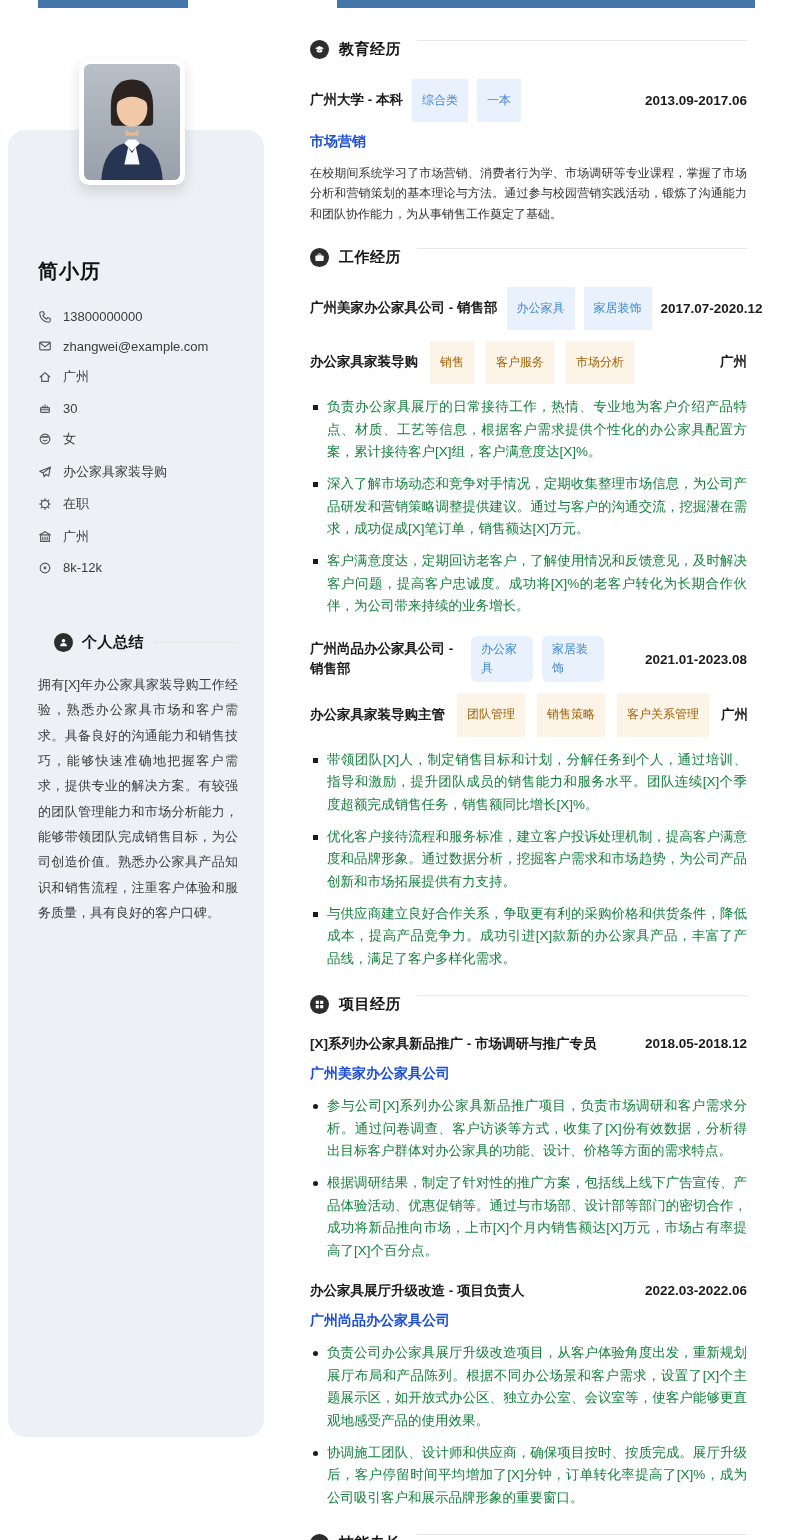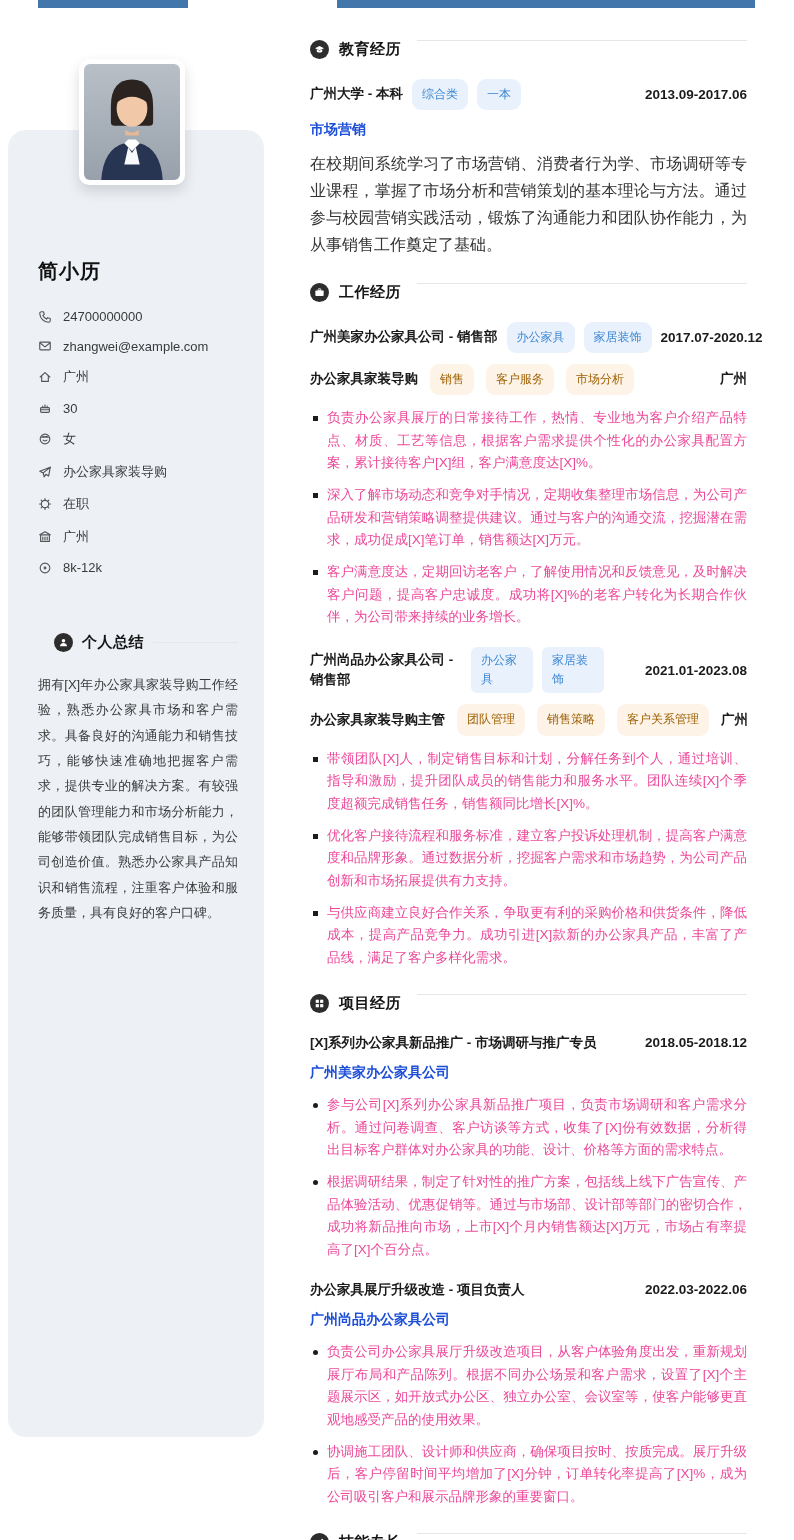--- a/index.html
+++ b/index.html
@@ -43,33 +43,33 @@
   .sec-head { display:flex; gap:10px; margin-bottom:20px; }
   .sec-head .sec-line { flex:1; margin-left:6px; }
 
   .entry { margin-bottom:18px; }
   .entry-head { display:flex; align-items:center; gap:9px; margin-bottom:11px; }
   .entry-title { font-size:13.5px; font-weight:bold; color:#1b1b1b; line-height:1.5; }
   .nowrap { white-space:nowrap; }
   .w-narrow { max-width:152px; }
   .date { margin-left:auto; font-size:13.5px; font-weight:bold; color:#1b1b1b; white-space:nowrap; }
   .loc  { margin-left:auto; font-size:13.5px; font-weight:bold; color:#1b1b1b; white-space:nowrap; }
-  .tag { font-size:12px; line-height:1.6; padding:6px 10px; border-radius:9px;
+  .tag { font-size:12px; line-height:1.6; padding:12px 10px; border-radius:0;
     background:#e9f2fc; color:#3c86d2; white-space:nowrap; flex:none; }
   .tag-narrow { max-width:62px; white-space:normal; padding:4px 10px; border-radius:6px; }
   .tag.orange { background:#fdf3e7; color:#a16207; }
   .sub-head { display:flex; align-items:center; gap:12px; margin-bottom:12px; }
   .pos-title { font-size:13.5px; font-weight:bold; color:#1b1b1b; white-space:nowrap; }
 
   .bullets p { position:relative; padding-left:17px; font-size:13.5px; line-height:1.68;
-    color:#ec4899; text-align:justify; margin-bottom:9px; }
+    color:#15803d; text-align:justify; margin-bottom:9px; }
   .bullets p::before { content:""; position:absolute; left:3px; top:9px;
     width:5px; height:5px; background:#1c1c1c; }
   .bullets.round p::before { border-radius:50%; }
-  .plain-para { font-size:16px; line-height:1.68; color:#333; text-align:justify; }
+  .plain-para { font-size:12px; line-height:1.68; color:#333; text-align:justify; }
   .major { font-size:14px; font-weight:bold; color:#1d4ed8; margin-bottom:12px; }
 
   
   .skill-grid { display:grid; grid-template-columns:1fr 1fr; column-gap:30px; row-gap:20px; }
   .skill { display:flex; align-items:center; gap:2px; }
   .skill-name { font-size:13.5px; font-weight:bold; color:#1b1b1b; white-space:nowrap; }
   .skill-track { flex:1; height:13px; background:#e4e4e4; position:relative; }
   .skill-fill { position:absolute; left:0; top:0; bottom:0; background:#3e74a8;
     clip-path:polygon(0 0,100% 0,calc(100% - 8px) 100%,0 100%); }
 </style>
@@ -101,21 +101,21 @@
 </div>
 
 <div class="side-inner">
   <div class="side-name">简小历</div>
 
   <div class="contacts">
     <div class="contact">
       <svg viewBox="0 0 16 16">
           <path d="M4 2h2.2l1 3L5.6 6.2a9 9 0 0 0 4.2 4.2L11 8.8l3 1V12a2 2 0 0 1-2 2A10.5 10.5 0 0 1 2 4a2 2 0 0 1 2-2z"></path>
         </svg>
-      <span>24700000000</span>
+      <span>13800000000</span>
     </div>
     <div class="contact">
       <svg viewBox="0 0 16 16">
           <rect x="2" y="3.5" width="12" height="9" rx="1"></rect>
           <path d="M2.5 4.5 8 9l5.5-4.5"></path>
         </svg>
       <span>zhangwei@example.com</span>
     </div>
     <div class="contact">
       <svg viewBox="0 0 16 16">

